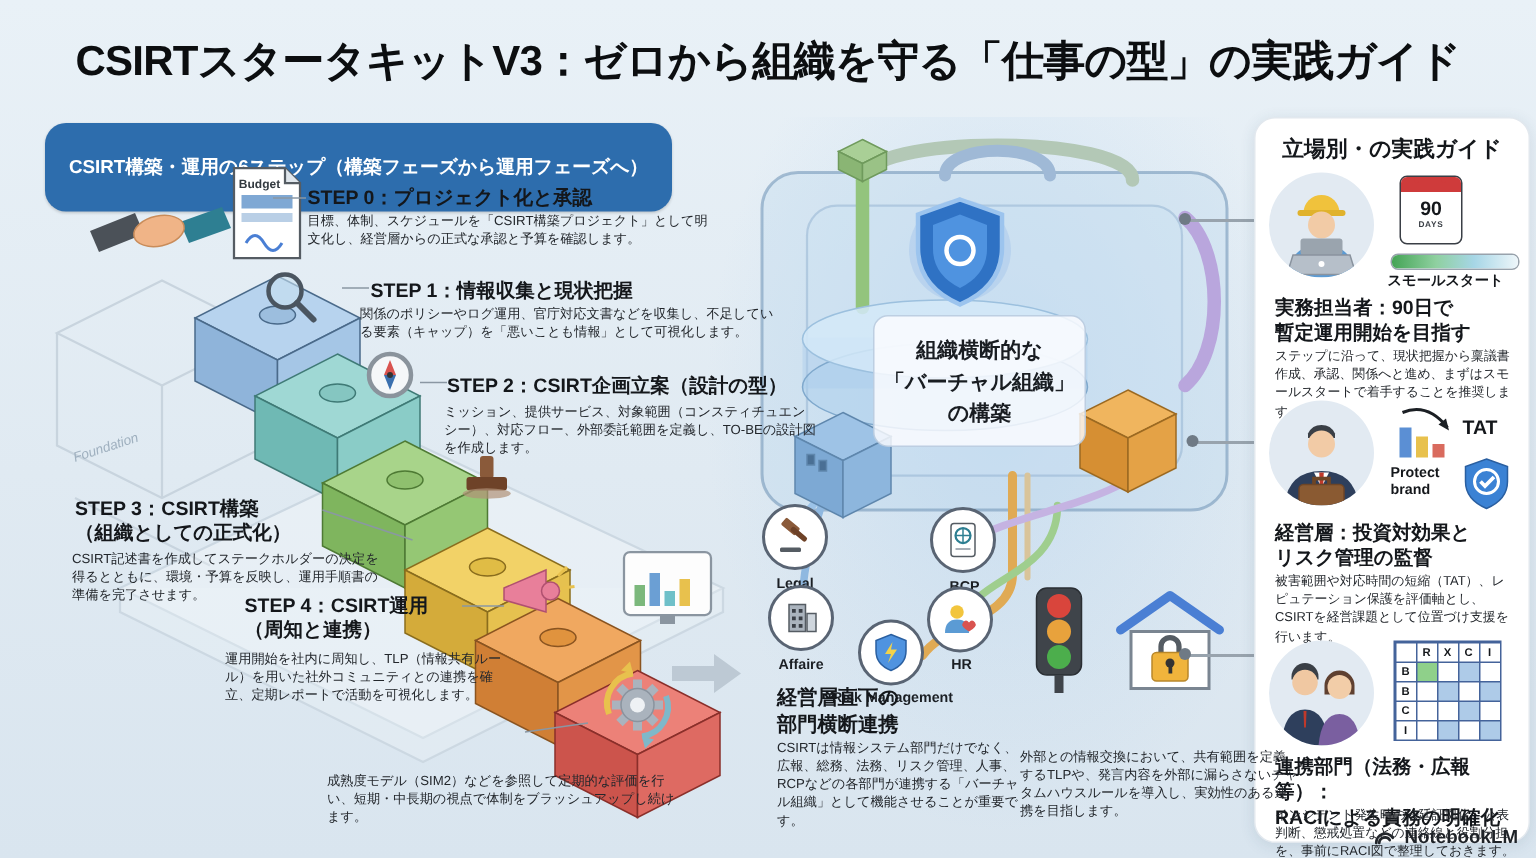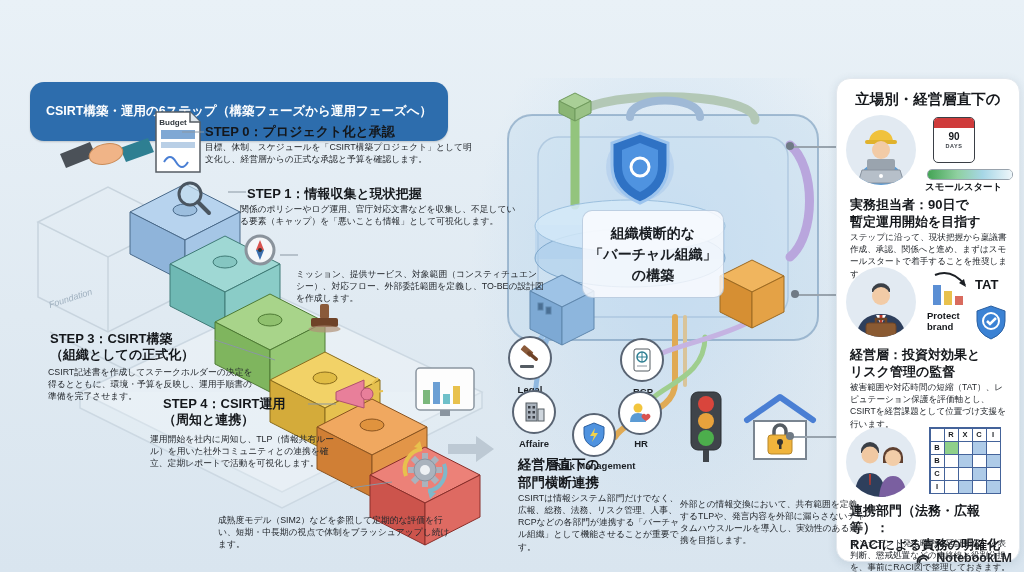--- a/index.html
+++ b/index.html
@@ -30,40 +30,41 @@
   .card-title{left:0;right:0;top:11px;text-align:center;font-size:14.5px;font-weight:800;color:#14171b;}
   .avatar{width:70px;height:70px;border-radius:50%;background:#e2eaf2;overflow:hidden;}
   .p-t{font-size:13px;font-weight:700;color:#14171b;line-height:1.3;white-space:pre-line;}
   .p-b{font-size:8.6px;font-weight:500;color:#23272c;line-height:1.42;}
   .tag{font-size:9.5px;font-weight:700;color:#14171b;}
   .bar-pill{width:84px;height:9px;border:1px solid #98a2ac;border-radius:5px;overflow:hidden;background:#f2f6f9;}
   .bar-fill{width:100%;height:100%;background:linear-gradient(90deg,#44a455 0%,#8fd0a0 35%,#a6d6e6 65%,#eef6fa 100%);}
   .cal{width:40px;height:44px;border:1.5px solid #3a3f46;border-radius:5px;background:#fff;overflow:hidden;text-align:center;}
   .cal-top{height:10px;background:#cf3b3b;position:relative;}
   .cal-ring{position:absolute;top:-3px;width:3px;height:7px;background:#cf3b3b;border-radius:2px;}
-  .cal-num{font-size:10px;font-weight:800;color:#14171b;line-height:1.2;margin-top:3px;}
+  .cal-num{font-size:13px;font-weight:800;color:#14171b;line-height:1.2;margin-top:3px;}
   .cal-unit{font-size:5.5px;font-weight:700;color:#3a3f46;letter-spacing:.5px;}
   .tat{font-size:13px;font-weight:800;color:#14171b;}
   .protect{font-size:9.5px;font-weight:700;color:#14171b;line-height:1.15;width:46px;}
   .raci{display:grid;grid-template-columns:repeat(5,13px);grid-auto-rows:12px;gap:1px;
     background:#44639a;padding:1.5px;width:max-content;}
   .raci div{background:#fff;font-size:7.5px;font-weight:700;color:#14171b;
     display:flex;align-items:center;justify-content:center;}
   .raci .cb{background:#aecbe8;} .raci .cg{background:#8fd08a;}
   .conn{height:1.5px;background:#98a3ad;z-index:2;}
   .conn-dot{width:8px;height:8px;border-radius:50%;background:#6f7a85;z-index:2;}
   .footer{right:12px;bottom:6px;display:flex;align-items:center;gap:5px;z-index:5;}
   .brand{font-size:12.5px;font-weight:700;color:#1f2328;}
   svg{display:block;}
 </style>
 </head>
 <body>
 
 <div class="canvas">
 
+  <div class="abs title">CSIRTスタータキットV3：ゼロから組織を守る「仕事の型」の実践ガイド</div>
   <div class="abs banner">CSIRT構築・運用の6ステップ（構築フェーズから運用フェーズへ）</div>
   <div class="abs glow"></div>
 
   <svg class="abs" style="left:20px;top:92px;z-index:1;" width="480" height="470" viewBox="0 0 480 470">
 
     <g stroke="#c8d4de" stroke-width="1.5" fill="none">
       <path d="M18,130 L88,95 L158,130 L88,165 Z"></path>
       <path d="M18,130 V205 L88,240 L158,205 V130"></path>
       <path d="M88,165 V240"></path>
       <path d="M30,240 L120,285"></path>
@@ -188,20 +189,21 @@
       <path d="M195,248 L255,268" fill="none"></path>
       <path d="M288,312 h28" fill="none"></path>
       <path d="M330,396 L372,390" fill="none"></path>
     </g>
   </svg>
 
   <div class="abs step-t" style="left:205px;top:124px;width:255px;">STEP 0：プロジェクト化と承認</div>
   <div class="abs step-b" style="left:205px;top:141px;width:268px;">目標、体制、スケジュールを「CSIRT構築プロジェクト」として明文化し、経営層からの正式な承認と予算を確認します。</div>
   <div class="abs step-t" style="left:247px;top:186px;width:240px;">STEP 1：情報収集と現状把握</div>
   <div class="abs step-b" style="left:240px;top:203px;width:276px;">関係のポリシーやログ運用、官庁対応文書などを収集し、不足している要素（キャップ）を「悪いことも情報」として可視化します。</div>
+  <div class="abs step-t" style="left:298px;top:249px;width:245px;">STEP 2：CSIRT企画立案（設計の型）</div>
   <div class="abs step-b" style="left:296px;top:268px;width:250px;">ミッション、提供サービス、対象範囲（コンスティチュエンシー）、対応フロー、外部委託範囲を定義し、TO-BEの設計図を作成します。</div>
   <div class="abs step-t" style="left:50px;top:331px;width:210px;">STEP 3：CSIRT構築
 （組織としての正式化）</div>
   <div class="abs step-b" style="left:48px;top:366px;width:212px;">CSIRT記述書を作成してステークホルダーの決定を得るとともに、環境・予算を反映し、運用手順書の準備を完了させます。</div>
   <div class="abs step-t" style="left:163px;top:396px;width:165px;">STEP 4：CSIRT運用
 （周知と連携）</div>
   <div class="abs step-b" style="left:150px;top:433px;width:196px;">運用開始を社内に周知し、TLP（情報共有ルール）を用いた社外コミュニティとの連携を確立、定期レポートで活動を可視化します。</div>
   <div class="abs step-b" style="left:218px;top:514px;width:232px;">成熟度モデル（SIM2）などを参照して定期的な評価を行い、短期・中長期の視点で体制をブラッシュアップし続けます。</div>
 
   <svg class="abs" style="left:480px;top:85px;z-index:1;" width="380" height="400" viewBox="0 0 380 400">
@@ -330,21 +332,21 @@
   <div class="abs ctr-b" style="left:680px;top:498px;width:186px;">外部との情報交換において、共有範囲を定義するTLPや、発言内容を外部に漏らさないチャタムハウスルールを導入し、実効性のある連携を目指します。</div>
 
   <div class="abs conn" style="left:792px;top:146px;width:46px;"></div>
   <div class="abs conn-dot" style="left:786px;top:142px;"></div>
   <div class="abs conn" style="left:797px;top:294px;width:41px;"></div>
   <div class="abs conn-dot" style="left:791px;top:290px;"></div>
   <div class="abs conn" style="left:792px;top:436px;width:46px;"></div>
   <div class="abs conn-dot" style="left:786px;top:432px;"></div>
 
   <div class="abs card">
-    <div class="abs card-title">立場別・経営層直下の</div>
+    <div class="abs card-title">立場別・の実践ガイド</div>
 
     <div class="abs avatar" style="left:9px;top:36px;">
       <svg width="70" height="70" viewBox="0 0 70 70">
         <path d="M23,27 a12,12 0 0 1 24,0 Z" fill="#f0c23c"></path>
         <rect x="19" y="25" width="32" height="4" rx="2" fill="#e0b22c"></rect>
         <circle cx="35" cy="35" r="9" fill="#f2cba6"></circle>
         <path d="M12,70 Q14,48 35,48 Q56,48 58,70 Z" fill="#5b9bd4"></path>
         <rect x="21" y="44" width="28" height="11" rx="2" fill="#9aa4ae"></rect>
         <polygon points="16,55 54,55 58,68 12,68" fill="#b6bfc9" stroke="#8a939e"></polygon>
         <circle cx="35" cy="61" r="2" fill="#fff"></circle>

